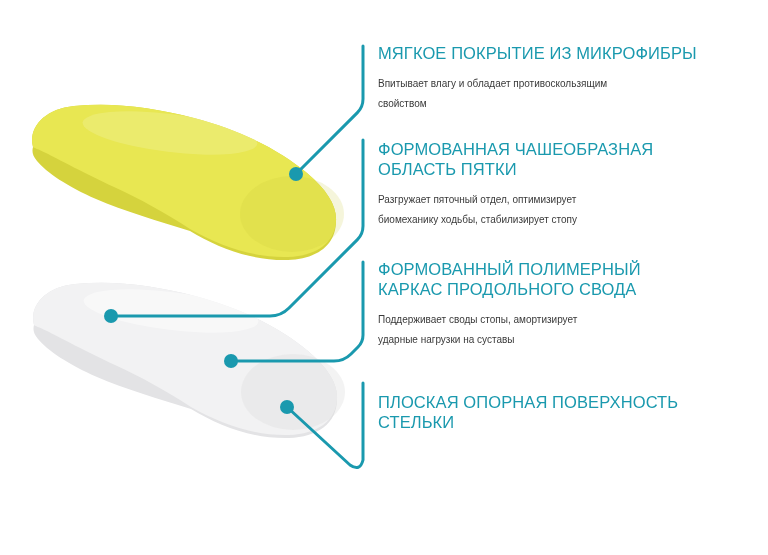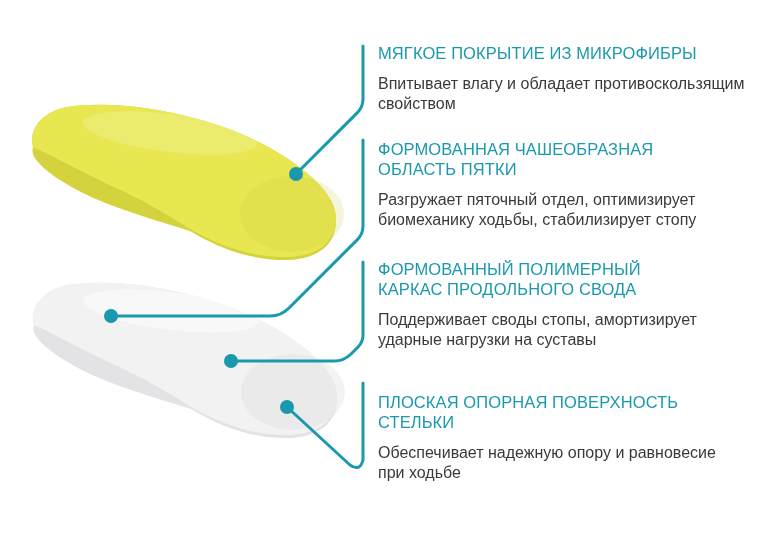--- a/index.html
+++ b/index.html
@@ -15,21 +15,21 @@
   .insole-side-yellow{fill:var(--yellowSide,#d5d33d);}
   .insole-top-yellow{fill:var(--yellowTop,#e8e752);}
   .insole-side-white{fill:var(--whiteSide,#e3e3e5);}
   .insole-top-white{fill:var(--whiteTop,#f2f2f3);}
   .callout{position:absolute;left:378px;width:380px;}
   .callout .title{
     margin:0;font-size:16.5px;line-height:20px;font-weight:400;
     color:var(--accent,#1a99ae);white-space:pre-line;letter-spacing:0.1px;
   }
   .callout .desc{
-    margin:11px 0 0 0;font-size:16px;line-height:19.5px;
+    margin:11px 0 0 0;font-size:10px;line-height:19.5px;
     color:var(--text,#3a3a3a);white-space:pre-line;
   }
   .c1{top:43px}.c2{top:139px}.c3{top:259px}.c4{top:392px}
 </style>
 </head>
 <body>
 
 <div class="stage">
 
   <svg class="diagram" width="768" height="555" viewBox="0 0 768 555">
@@ -79,17 +79,15 @@
   <div class="callout c2">
     <h2 class="title">ФОРМОВАННАЯ ЧАШЕОБРАЗНАЯ
 ОБЛАСТЬ ПЯТКИ</h2>
     <p class="desc">Разгружает пяточный отдел, оптимизирует
 биомеханику ходьбы, стабилизирует стопу</p>
   </div>
 
   <div class="callout c4">
     <h2 class="title">ПЛОСКАЯ ОПОРНАЯ ПОВЕРХНОСТЬ
 СТЕЛЬКИ</h2>
-    <p class="desc">Обеспечивает надежную опору и равновесие
-при ходьбе</p>
   </div>
 
 </div>
 
 </body></html>

